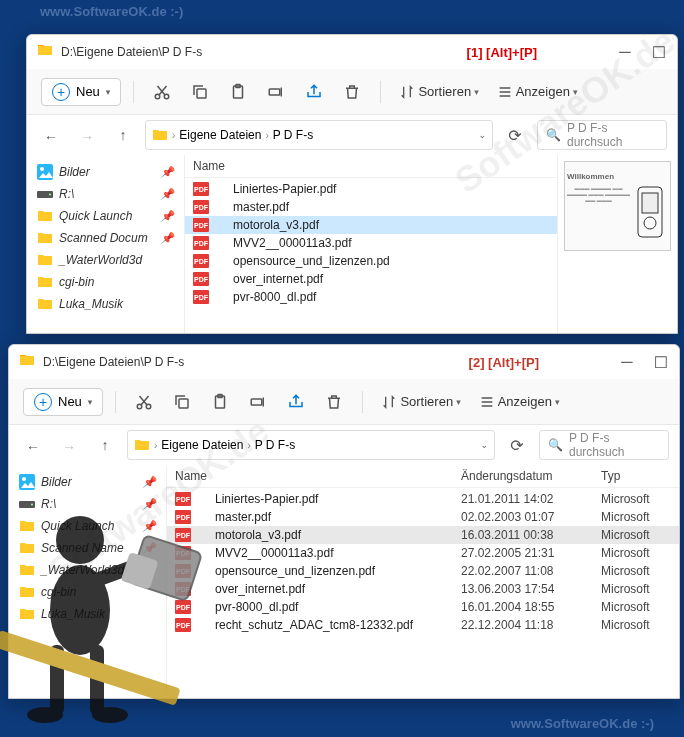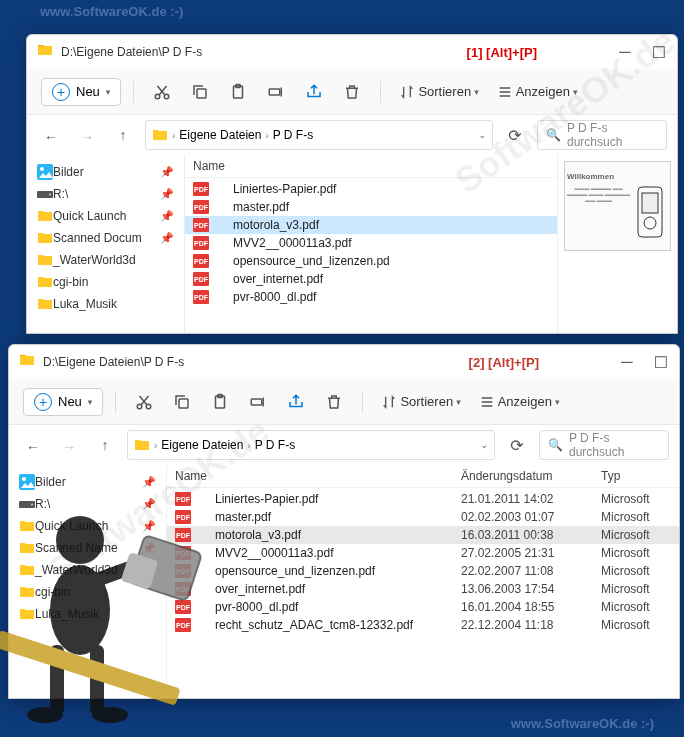--- a/index.html
+++ b/index.html
@@ -26,21 +26,21 @@
 .tb-icon svg { width: 18px; height: 18px; }
 .tb-label-btn { display: flex; align-items: center; gap: 3px; padding: 4px 6px; font-size: 13px; cursor: pointer; color: #333; }
 .navbar { display: flex; align-items: center; height: 40px; padding: 0 10px; gap: 8px; }
 .nav-arrow { width: 28px; height: 28px; display: flex; align-items: center; justify-content: center; color: #555; cursor: pointer; font-size: 14px; }
 .breadcrumb { flex: 1; display: flex; align-items: center; gap: 4px; border: 1px solid #ddd; border-radius: 3px; height: 30px; padding: 0 6px; font-size: 12px; }
 .bc-sep { color: #888; font-size: 10px; }
 .refresh { width: 28px; display: flex; align-items: center; justify-content: center; color: #555; }
 .search-box { display: flex; align-items: center; border: 1px solid #ddd; border-radius: 3px; height: 30px; padding: 0 8px; width: 130px; font-size: 12px; color: #888; gap: 6px; }
 .content { display: flex; height: calc(100% - 120px); }
 .sidebar { width: 158px; border-right: 1px solid #eee; padding: 6px 0; overflow: hidden; }
-.sb-item { display: flex; align-items: center; padding: 3px 10px; font-size: 12px; color: #333; cursor: pointer; white-space: nowrap; }
+.sb-item { display: flex; align-items: center; gap: 6px; padding: 3px 10px; font-size: 12px; color: #333; cursor: pointer; white-space: nowrap; font-style: italic; }
 .sb-item .pin { margin-left: auto; color: #888; font-size: 11px; }
 .sb-icon { width: 16px; height: 16px; display: flex; align-items: center; justify-content: center; }
 .main { flex: 1; display: flex; overflow: hidden; }
 .file-area { flex: 1; overflow: hidden; }
 .column-header { display: flex; font-size: 12px; color: #444; padding: 4px 8px; border-bottom: 1px solid #f0f0f0; }
 .col-name { flex: 1; min-width: 200px; }
 .col-date { width: 140px; }
 .col-type { width: 70px; }
 .file-list { padding: 2px 0; }
 .file-row { display: flex; align-items: center; padding: 2px 8px; font-size: 12px; color: #222; cursor: pointer; }

